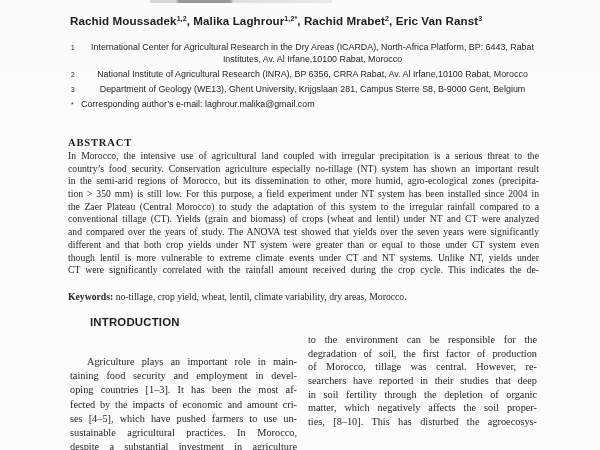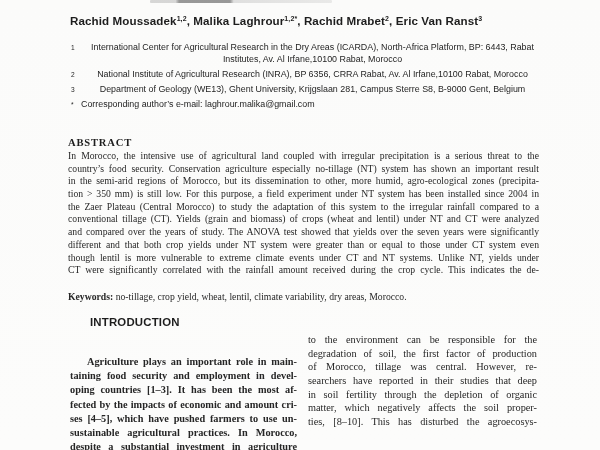--- a/index.html
+++ b/index.html
@@ -61,21 +61,21 @@
   .keywords .kw-label { font-weight:700; }
   .intro-head {
     position:absolute; left:70px; top:316px;
     font-family:"Liberation Sans", sans-serif;
     font-weight:700; font-size:11.4px; letter-spacing:.2px; color:#1d1d1d;margin-left:20px;
   }
   .col-left {
     position:absolute; left:70px; top:355px; width:227px;
     font-size:10.3px; color:#262626;
   }
-  .col-left .jline { height:14.2px; line-height:14.2px;font-weight:bold; }
+  .col-left .jline { height:14.2px; line-height:14.2px; }
   .col-left .indent { text-indent:17px; }
   .col-right {
     position:absolute; left:308px; top:333px; width:229px;
     font-size:10.3px; color:#262626;
   }
   .col-right .jline { height:13.7px; line-height:13.7px; }
 </style>
 </head>
 <body>
 

